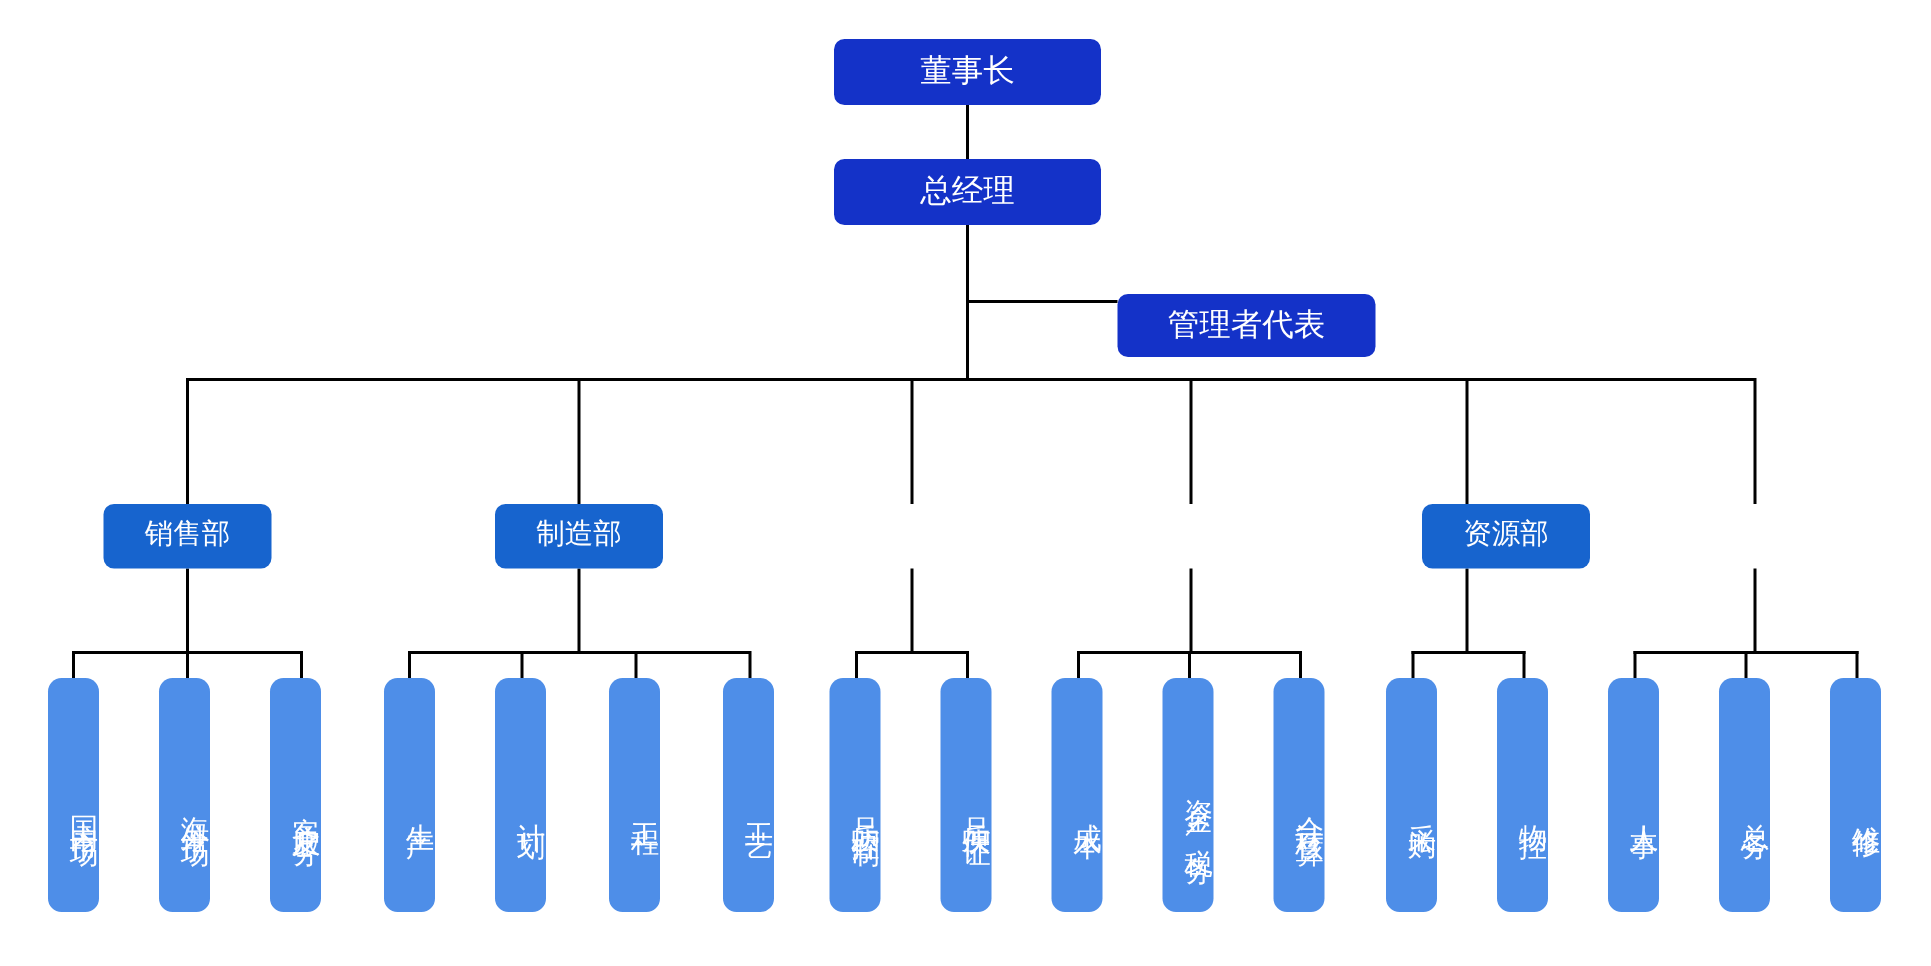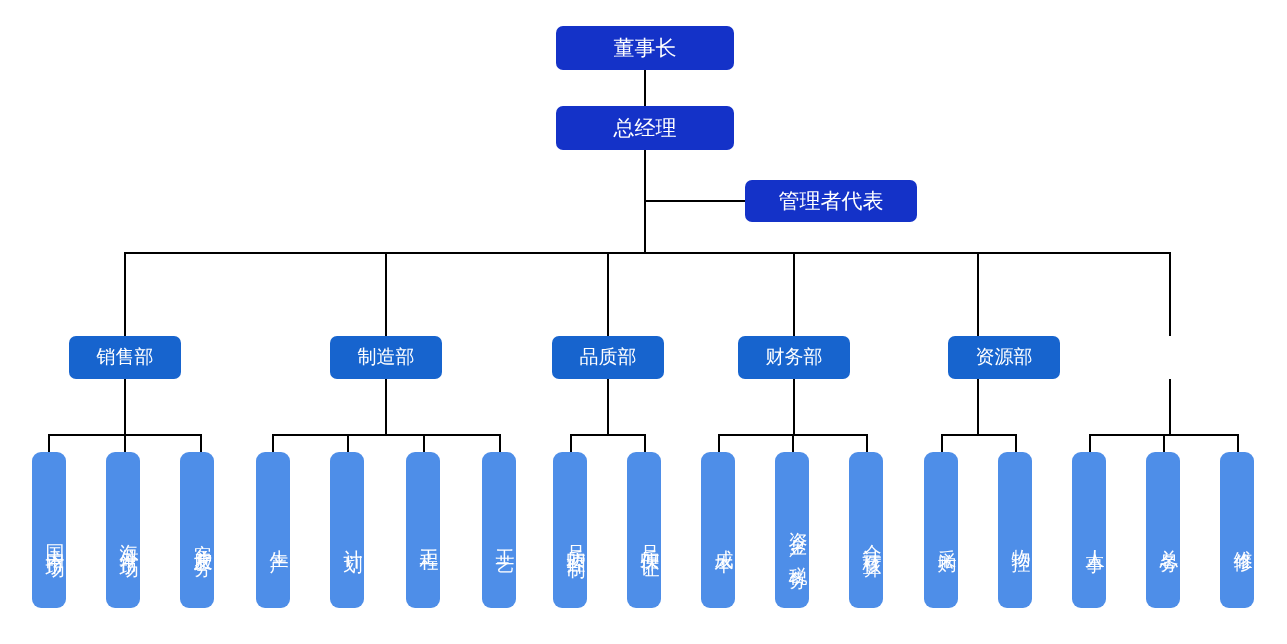--- a/index.html
+++ b/index.html
@@ -60,39 +60,37 @@
 </style>
 </head>
 <body>
 
 <div id="chart">
 
   <div class="node level-exec" style="left:556px; top:106px; width:178px; height:44px;">总经理</div>
 
   <div class="node level-exec" style="left:556px; top:26px; width:178px; height:44px;">董事长</div>
 
-  <div class="node level-exec" style="left:745px; top:180px; width:172px; height:42px;">管理者代表</div>
+  <div class="node level-exec" style="left:745px; top:196px; width:172px; height:42px;">管理者代表</div>
 
   <div class="line v" style="left:644px; top:70px; height:36px;"></div>
   <div class="line v" style="left:644px; top:150px; height:103px;"></div>
   <div class="line h" style="left:644px; top:200px; width:101px;"></div>
 
   <div class="line h" style="left:124px; top:252px; width:1046px;"></div>
 
   <div class="line v" style="left:124px; top:252px; height:84px;"></div>
   <div class="line v" style="left:385px; top:252px; height:84px;"></div>
   <div class="line v" style="left:607px; top:252px; height:84px;"></div>
   <div class="line v" style="left:793px; top:252px; height:84px;"></div>
   <div class="line v" style="left:977px; top:252px; height:84px;"></div>
   <div class="line v" style="left:1169px; top:252px; height:84px;"></div>
 
   <div class="node level-dept" style="left:69px; top:336px; width:112px; height:43px;">销售部</div>
   <div class="node level-dept" style="left:330px; top:336px; width:112px; height:43px;text-align:right;">制造部</div>
-  <div class="node level-dept" style="left:552px; top:336px; width:112px; height:43px;">品质部</div>
-  <div class="node level-dept" style="left:738px; top:336px; width:112px; height:43px;">财务部</div>
   <div class="node level-dept" style="left:948px; top:336px; width:112px; height:43px;">资源部</div>
 
   <div class="line v" style="left:124px; top:379px; height:56px;"></div>
   <div class="line h" style="left:48px; top:434px; width:154px;"></div>
   <div class="line v" style="left:48px; top:434px; height:18px;"></div>
   <div class="line v" style="left:124px; top:434px; height:18px;"></div>
   <div class="line v" style="left:200px; top:434px; height:18px;"></div>
 
   <div class="line v" style="left:385px; top:379px; height:56px;"></div>
   <div class="line h" style="left:272px; top:434px; width:228px;"></div>

